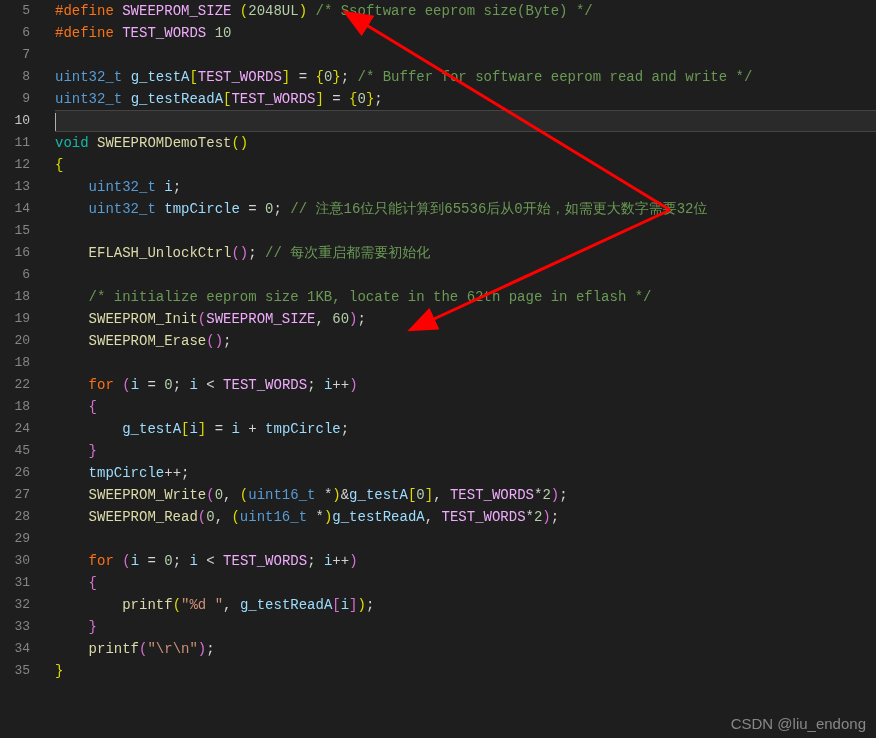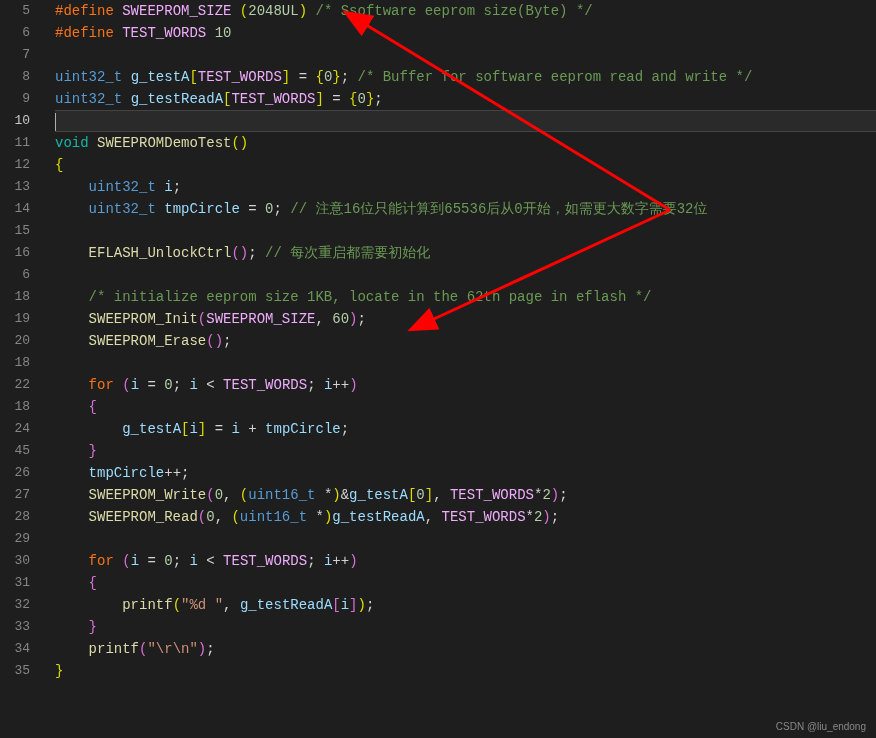--- a/index.html
+++ b/index.html
@@ -66,21 +66,21 @@
     .str { color: #ce9178; }
     .paren { color: #dcdc00; }
     .brace-y { color: #dcdc00; }
     .brace-p { color: #da70d6; }
     .op { color: #d4d4d4; }
     .watermark {
       position: absolute;
       right: 10px;
       bottom: 6px;
       color: #888;
-      font-size: 10px;
+      font-size: 15px;
       font-family: sans-serif;
     }
     .arrow-overlay {
       position: absolute;
       top: 0;
       left: 0;
       pointer-events: none;
     }
     .cursor {
       display: inline-block;

